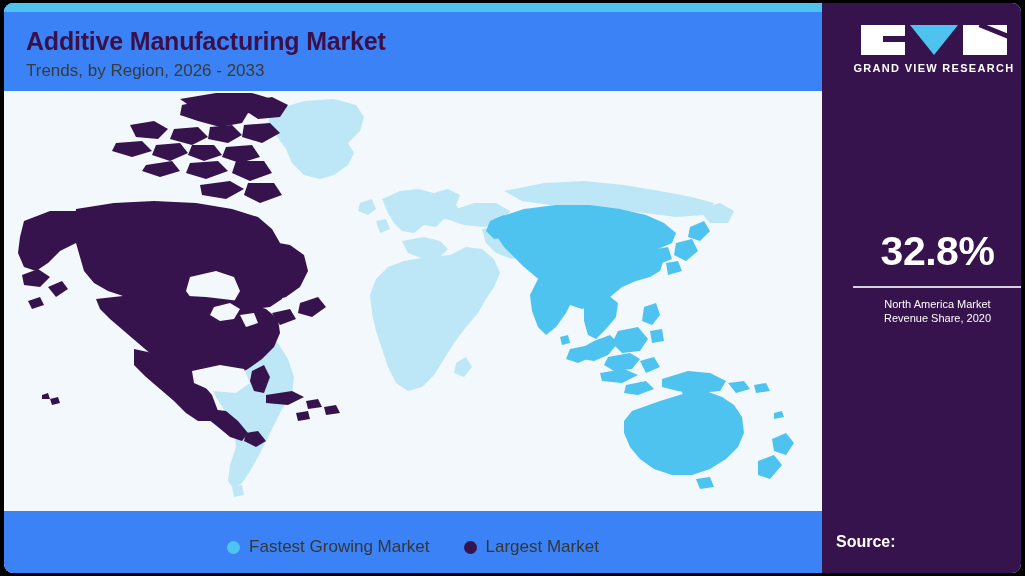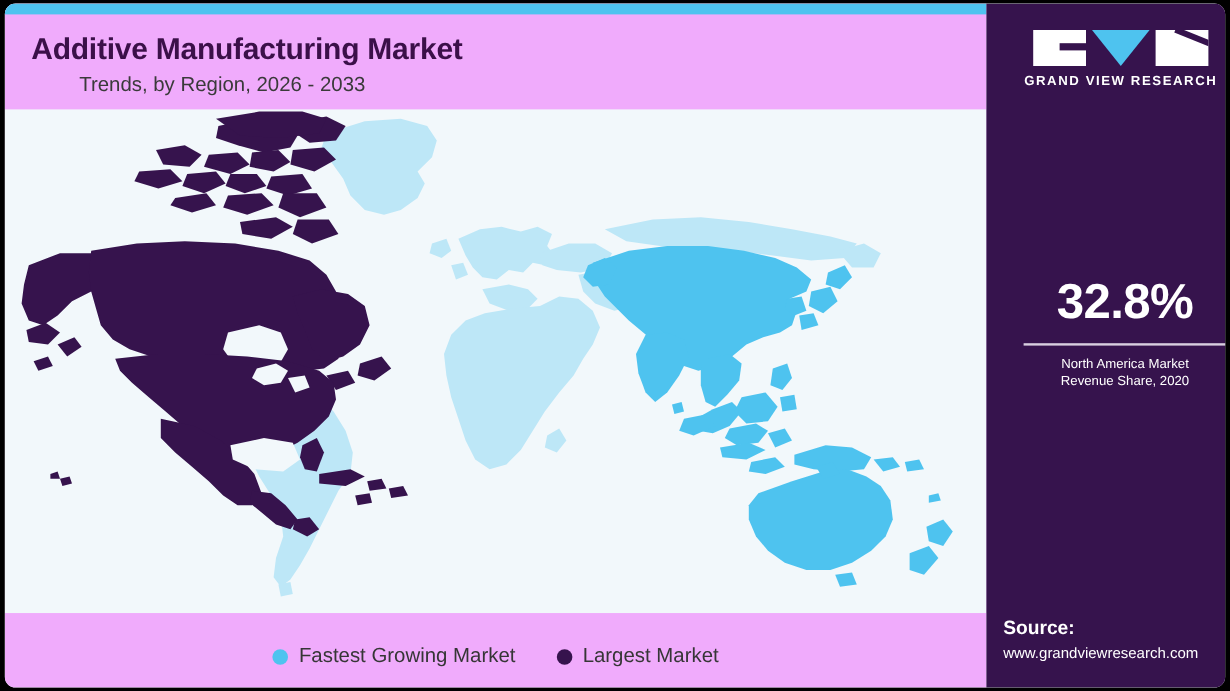--- a/index.html
+++ b/index.html
@@ -22,21 +22,21 @@
     overflow: hidden;
     background: #F2F8FB;
     display: flex;
   }
 
   
   #left-panel {
     position: relative;
     width: 818px;
     height: 100%;
-    background: #f0abfc;
+    background: #3b82f6;
     flex: 0 0 818px;
   }
 
   #accent-bar {
     position: absolute;
     left: 0; top: 0;
     width: 100%;
     height: 9px;
     background: #4EC3EF;
   }
@@ -54,21 +54,20 @@
     letter-spacing: -0.2px;
     line-height: 1.12;
   }
 
   #page-subtitle {
     font-size: 17px;
     font-weight: normal;
     color: #3A3A3A;
     margin-top: 6px;
     letter-spacing: 0px;
-    margin-left: 40px;
   }
 
   
   #map-wrap {
     position: absolute;
     left: 0;
     top: 88px;
     width: 818px;
     height: 420px;
   }
@@ -386,17 +385,16 @@
 
     <div id="stat-block">
       <div id="stat-value">32.8%</div>
       <div id="stat-divider"></div>
       <div class="stat-caption">North America Market</div>
       <div class="stat-caption">Revenue Share, 2020</div>
     </div>
 
     <div id="source-block">
       <div id="source-label">Source:</div>
-      <div id="source-url">www.grandviewresearch.com</div>
     </div>
   </div>
 
 </div>
 
 </body></html>

